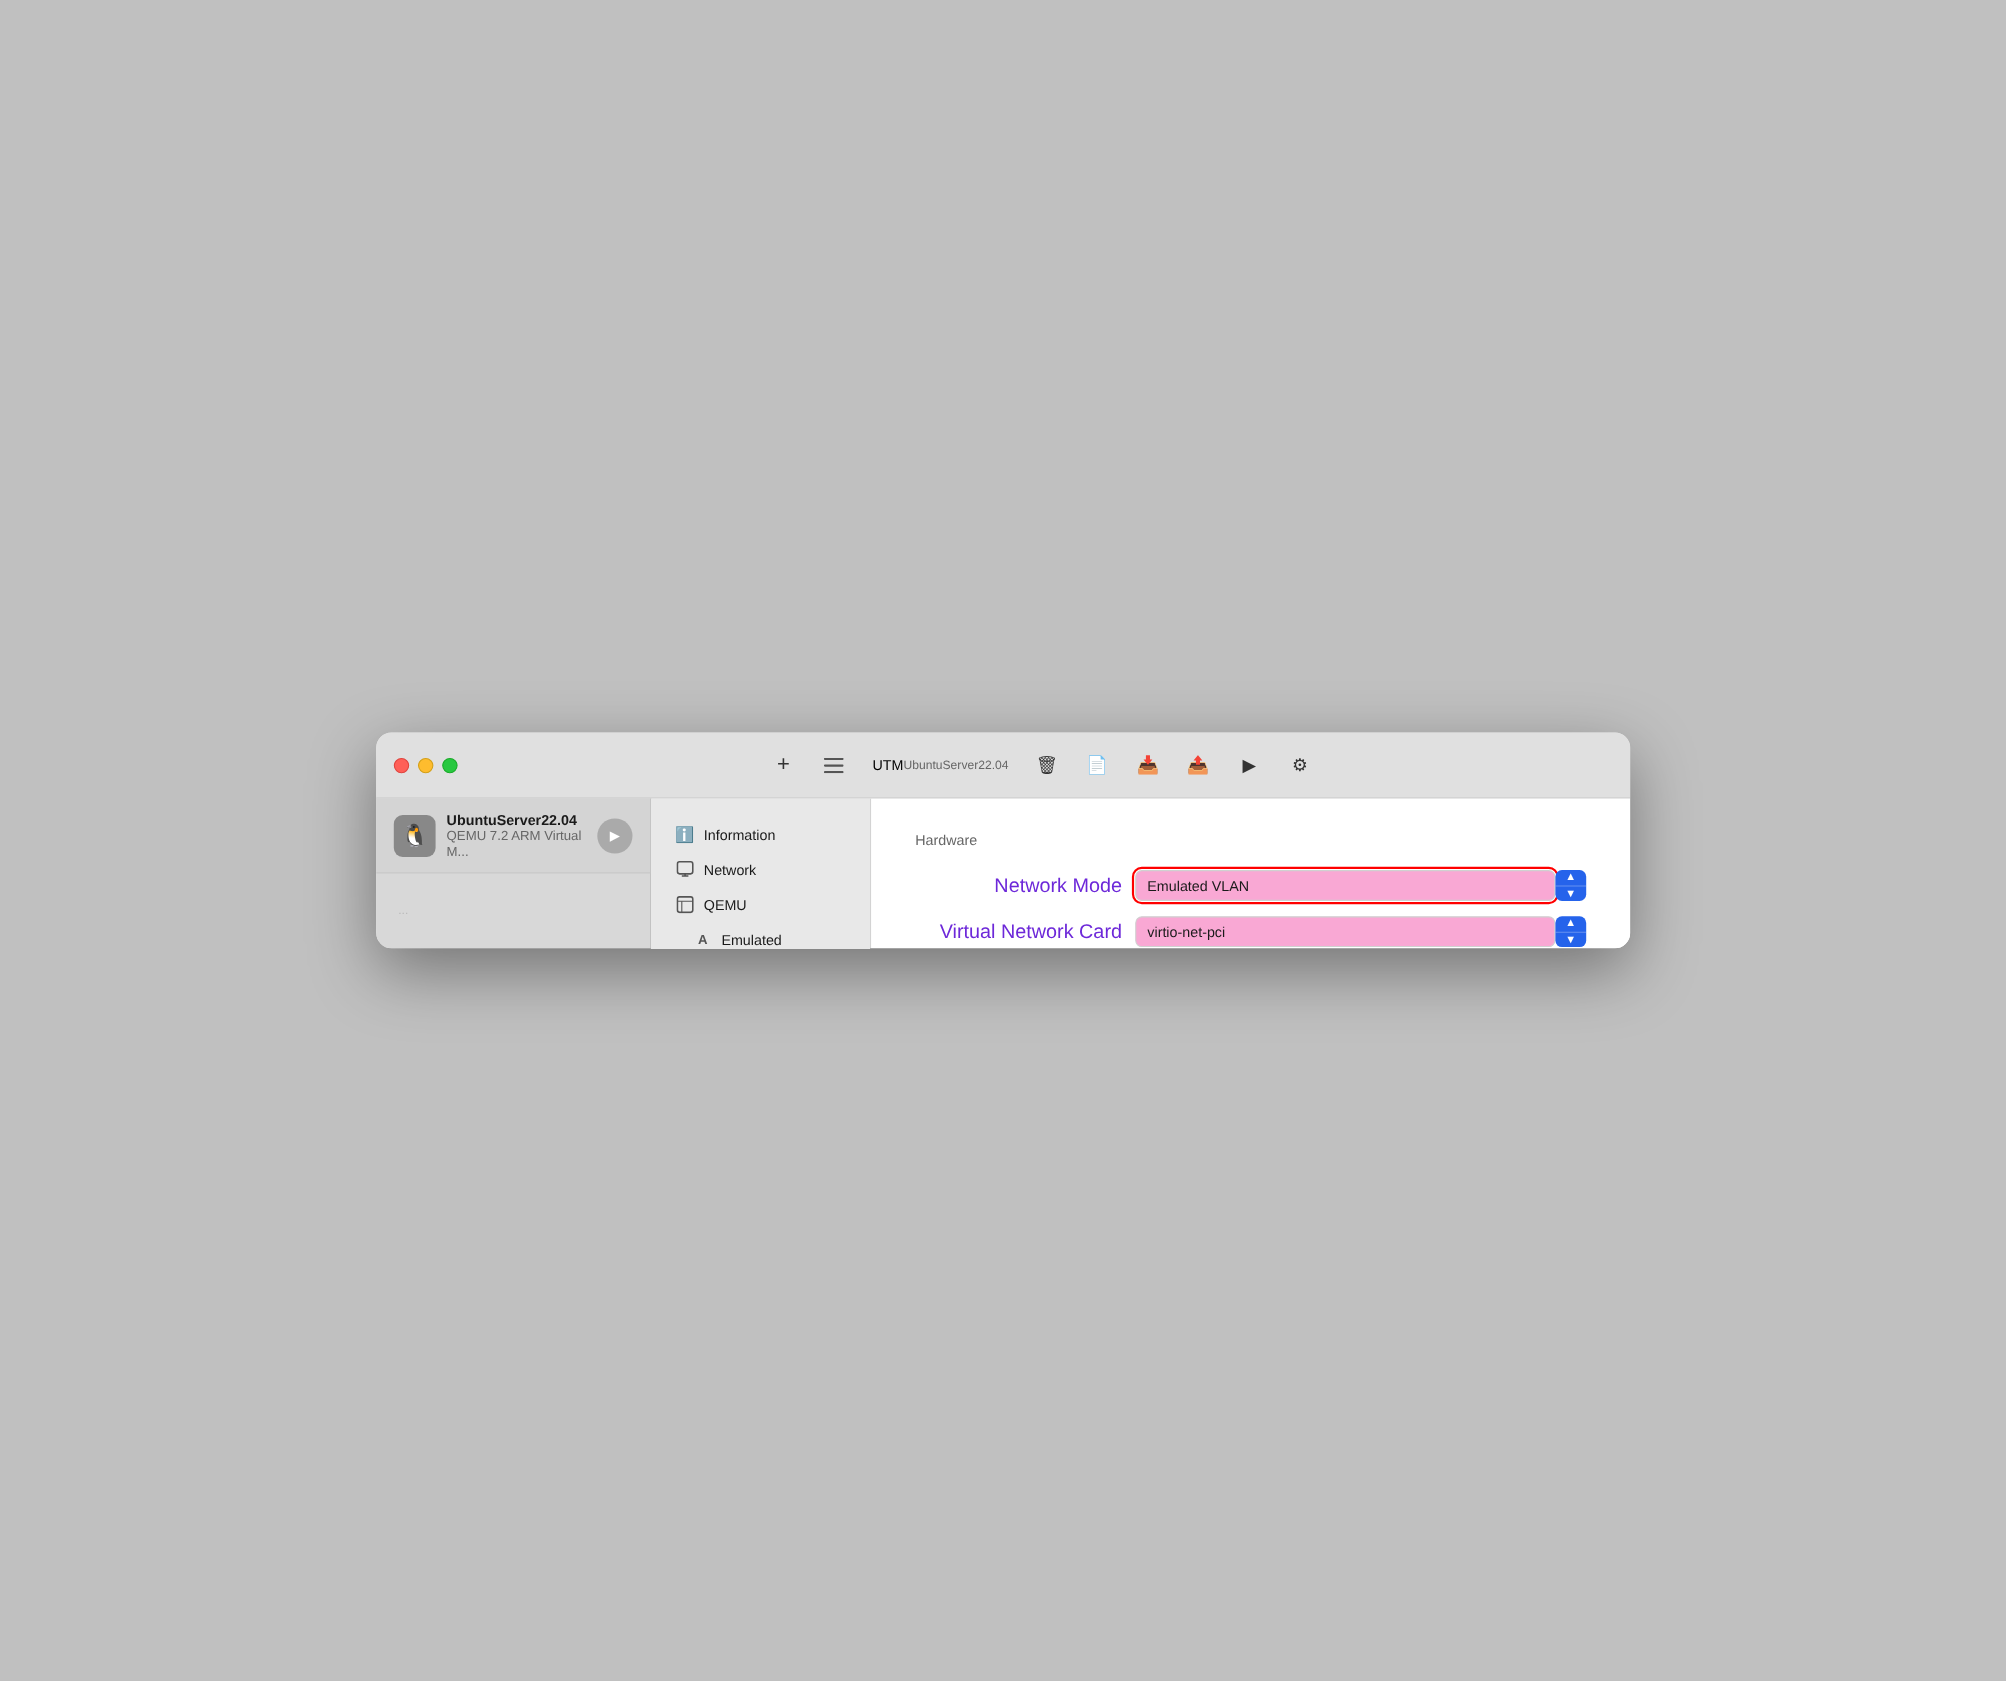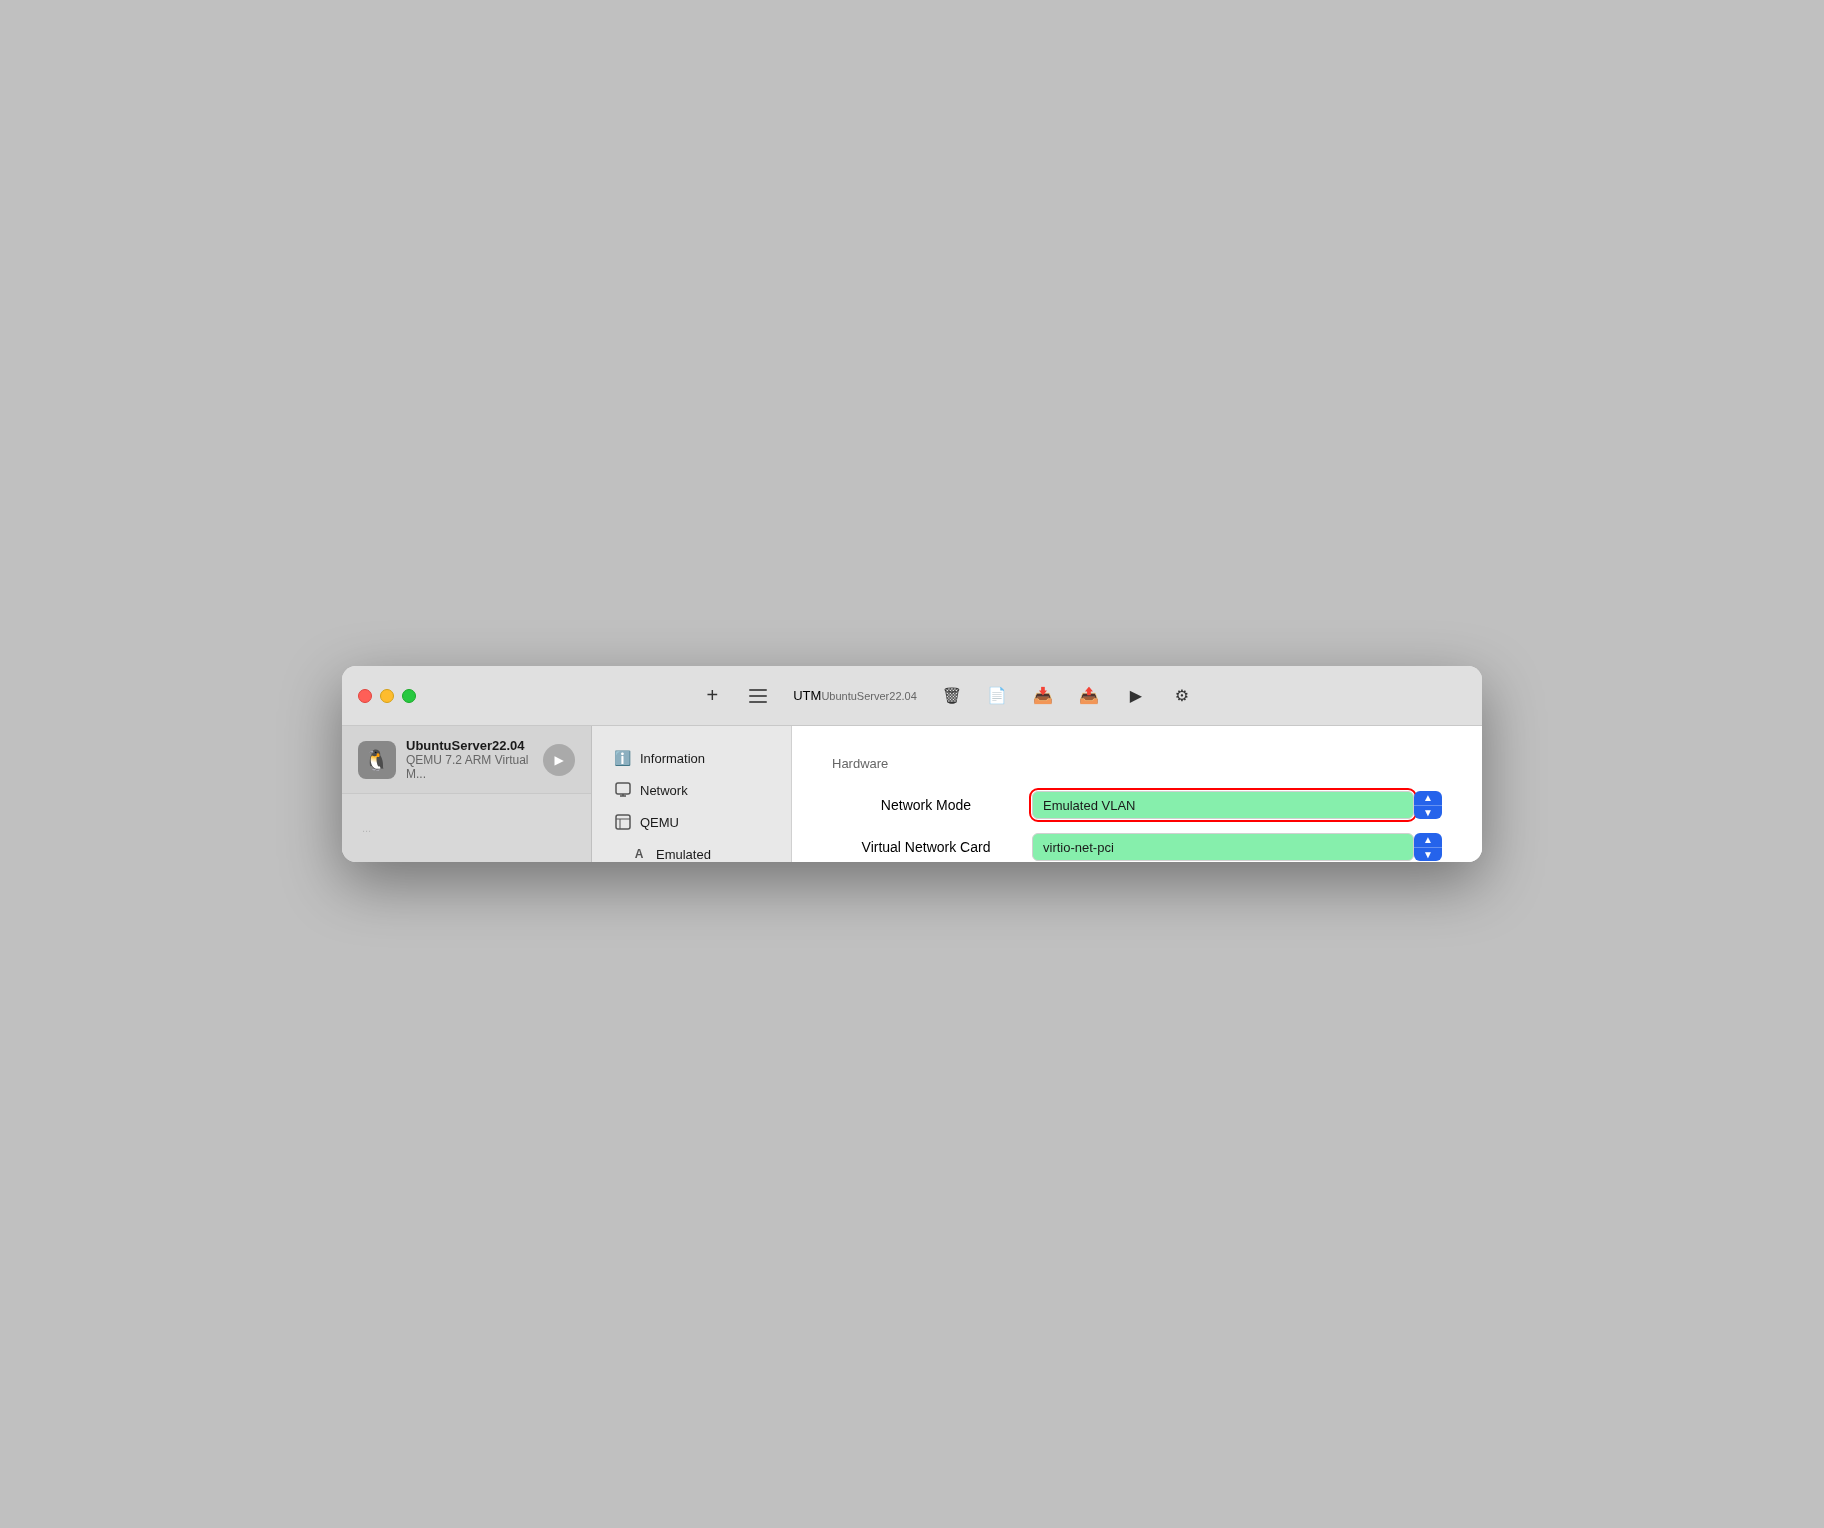--- a/index.html
+++ b/index.html
@@ -207,23 +207,23 @@
     }
 
     .form-row {
       display: flex;
       align-items: center;
       margin-bottom: 14px;
     }
 
     .form-label {
       width: 200px;
-      text-align: center;
-      font-size: 14px;
-      color: #000000;
+      text-align: right;
+      font-size: 18px;
+      color: #6d28d9;
       padding-right: 12px;
       flex-shrink: 0;
     }
 
     .form-control {
       flex: 1;
       display: flex;
       align-items: center;
       gap: 8px;
     }
@@ -235,21 +235,21 @@
       align-items: center;
     }
 
     .select-field {
       width: 100%;
       height: 28px;
       border: 1px solid #d0d0d0;
       border-radius: 6px;
       padding: 0 30px 0 10px;
       font-size: 13px;
-      background: #86efac;
+      background: #f9a8d4;
       appearance: none;
       cursor: pointer;
       color: #1a1a1a;
     }
 
     .select-field.highlighted-red {
       outline: 2.5px solid red;
       outline-offset: 1px;
     }
 

